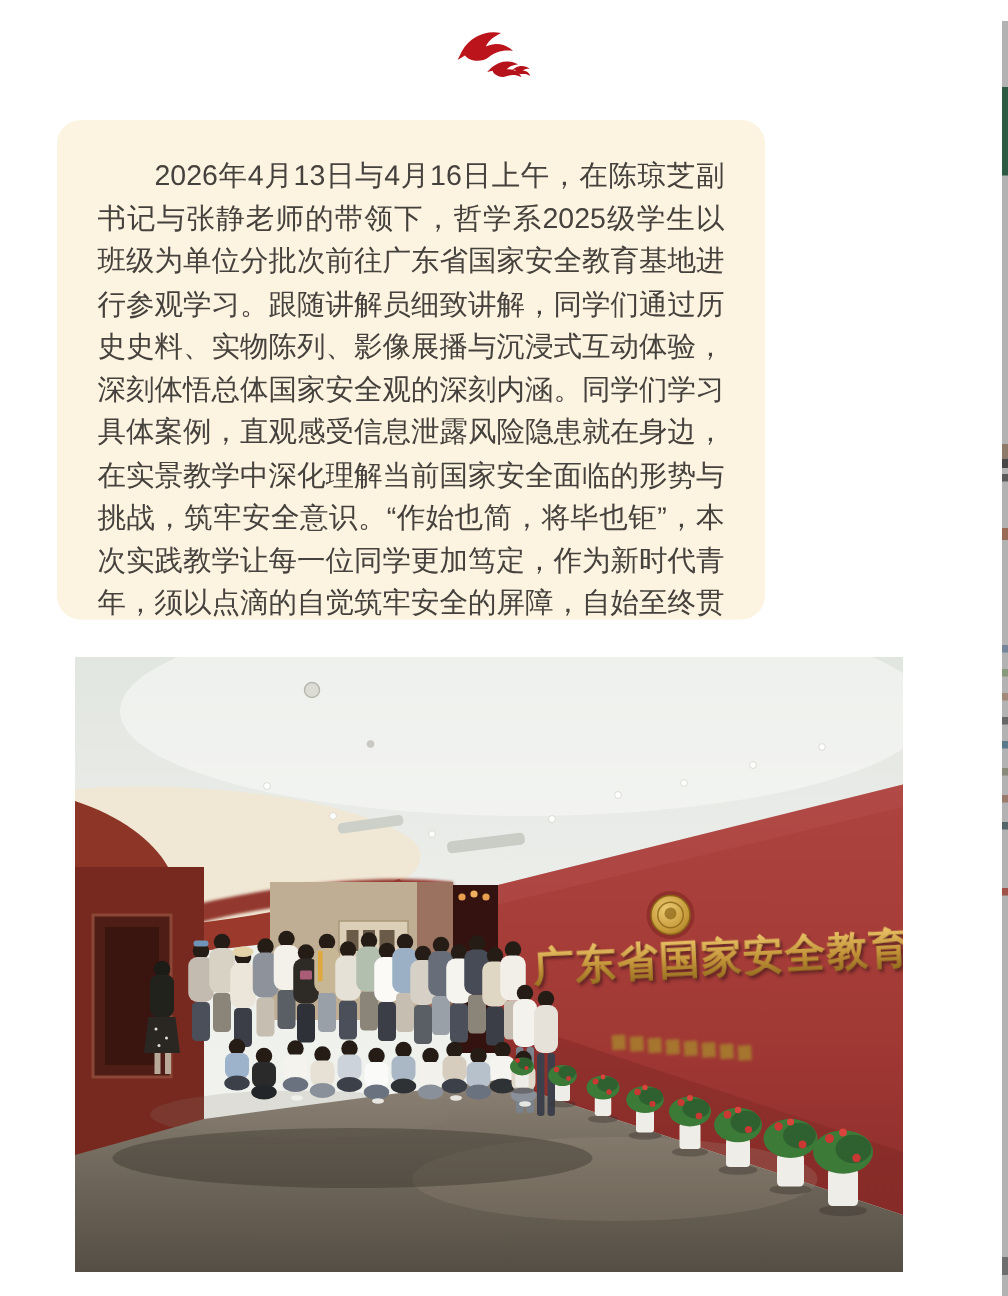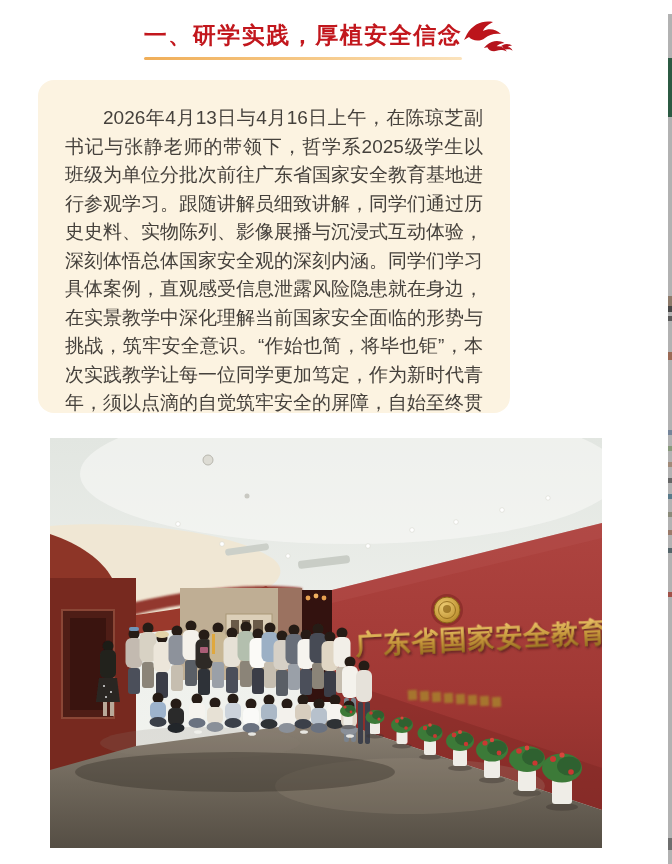--- a/index.html
+++ b/index.html
@@ -42,24 +42,20 @@
   .edge-strip{
     position:absolute;right:0;top:14px;width:4px;height:850px;
     background:#b2b2b2;
   }
   .edge-strip .seg{position:absolute;left:0;width:4px;}
 </style>
 </head>
 <body>
 
 <div class="header">
-  <div class="title-wrap">
-    <span class="title">一、研学实践，厚植安全信念</span>
-    <div class="underline"></div>
-  </div>
   <svg class="birds" width="52" height="44" viewBox="0 0 52 44">
     <path d="M3 16 C9 6 19 2 29 4 C23 7 20 10 19 13 C25 10 32 11 37 16 C30 15 25 17 21 20 C16 24 8 23 5 19 L0 22 Z" fill="#bc141b"></path>
     <path transform="translate(24,17) scale(0.62) rotate(18)" d="M3 16 C9 6 19 2 29 4 C23 7 20 10 19 13 C25 10 32 11 37 16 C30 15 25 17 21 20 C16 24 8 23 5 19 L0 22 Z" fill="#b5121b"></path>
     <path transform="translate(40,22) scale(0.34) rotate(28)" d="M3 16 C9 6 19 2 29 4 C23 7 20 10 19 13 C25 10 32 11 37 16 C30 15 25 17 21 20 C16 24 8 23 5 19 L0 22 Z" fill="#b5121b"></path>
   </svg>
 </div>
 
 <div class="content-box">
   <p class="paragraph">2026年4月13日与4月16日上午，在陈琼芝副书记与张静老师的带领下，哲学系2025级学生以班级为单位分批次前往广东省国家安全教育基地进行参观学习。跟随讲解员细致讲解，同学们通过历史史料、实物陈列、影像展播与沉浸式互动体验，深刻体悟总体国家安全观的深刻内涵。同学们学习具体案例，直观感受信息泄露风险隐患就在身边，在实景教学中深化理解当前国家安全面临的形势与挑战，筑牢安全意识。“作始也简，将毕也钜”，本次实践教学让每一位同学更加笃定，作为新时代青年，须以点滴的自觉筑牢安全的屏障，自始至终贯彻落实总体国家安全观，共筑坚不可摧的安全长城。</p>
 </div>

